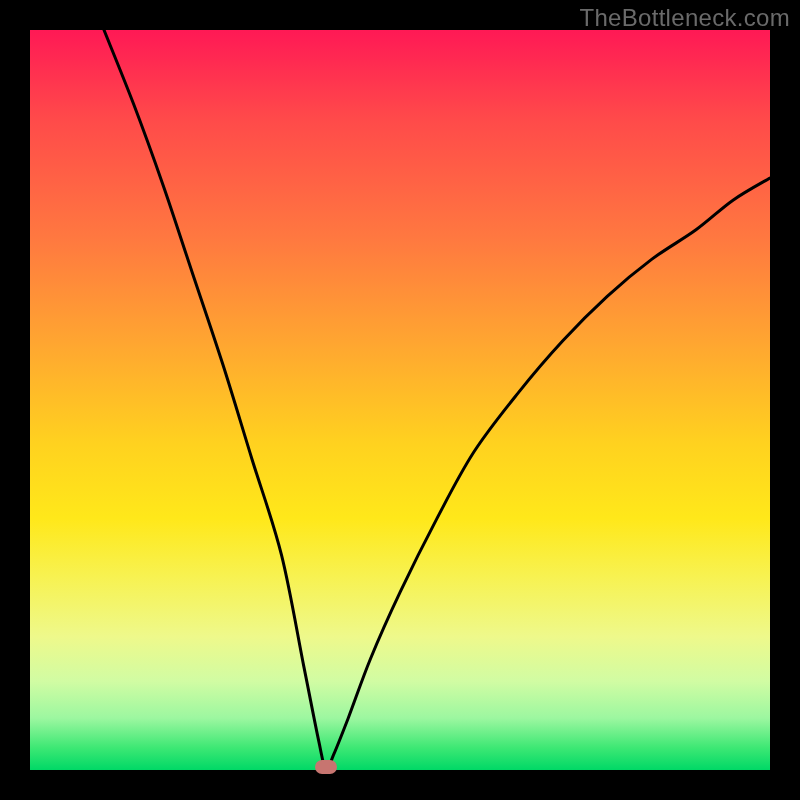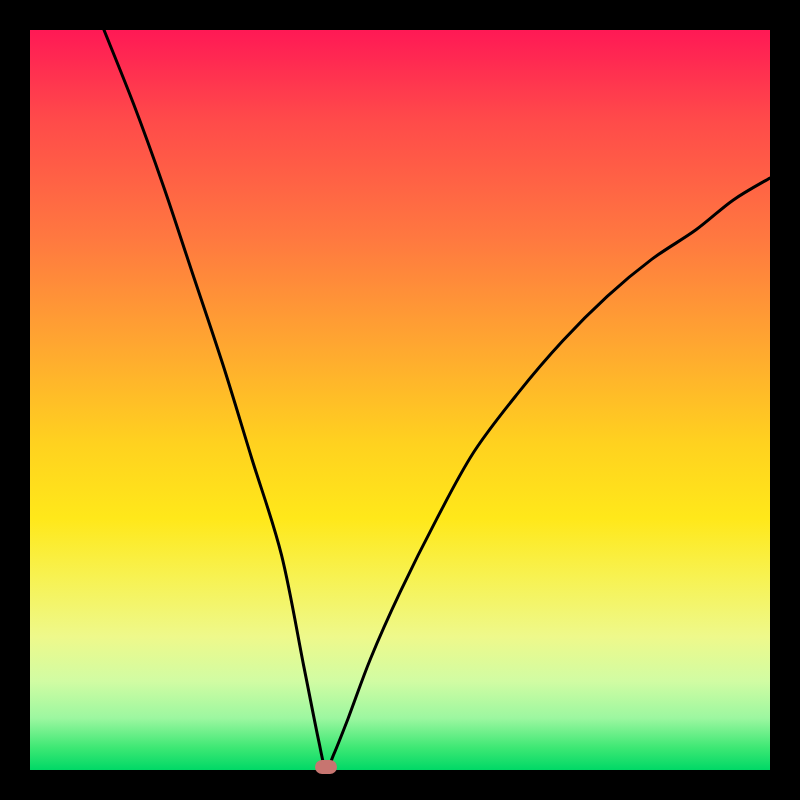--- a/index.html
+++ b/index.html
@@ -62,20 +62,21 @@
     width: 22px;
     height: 14px;
     border-radius: 7px;
     background: #c77570;
   }
 </style>
 </head>
 <body>
 
 <div class="frame">
+  <div class="watermark">TheBottleneck.com</div>
 
   <div class="plot">
     <svg class="curve" viewBox="0 0 740 740" preserveAspectRatio="none">
       <path id="curve-path" fill="none" stroke="#000000" stroke-width="3" stroke-linecap="round" stroke-linejoin="round" d="M 74.0 0.0 C 78.9 12.3 93.7 48.1 103.6 74.0 C 113.5 99.9 123.3 127.0 133.2 155.4 C 143.1 183.8 152.9 214.6 162.8 244.2 C 172.7 273.8 182.5 302.2 192.4 333.0 C 202.3 363.8 212.1 397.1 222.0 429.2 C 231.9 461.3 243.0 490.9 251.6 525.4 C 260.2 559.9 267.6 605.6 273.8 636.4 C 280.0 667.2 284.9 693.1 288.6 710.4 C 292.3 727.7 293.5 737.5 296.0 740.0 C 298.5 742.5 299.7 733.8 303.4 725.2 C 307.1 716.6 312.0 704.2 318.2 688.2 C 324.4 672.2 331.8 650.0 340.4 629.0 C 349.0 608.0 358.9 585.8 370.0 562.4 C 381.1 539.0 394.7 511.8 407.0 488.4 C 419.3 465.0 430.4 442.8 444.0 421.8 C 457.6 400.8 473.6 381.1 488.4 362.6 C 503.2 344.1 518.0 326.8 532.8 310.8 C 547.6 294.8 562.4 280.0 577.2 266.4 C 592.0 252.8 606.8 240.5 621.6 229.4 C 636.4 218.3 652.4 209.7 666.0 199.8 C 679.6 189.9 690.7 178.8 703.0 170.2 C 715.3 161.6 733.8 151.7 740.0 148.0 "></path>
     </svg>
     <div id="min-marker" class="marker" style="left: 285px; top: 730px; background: rgb(199, 117, 112);"></div>
   </div>
 </div>
 
 </body></html>

